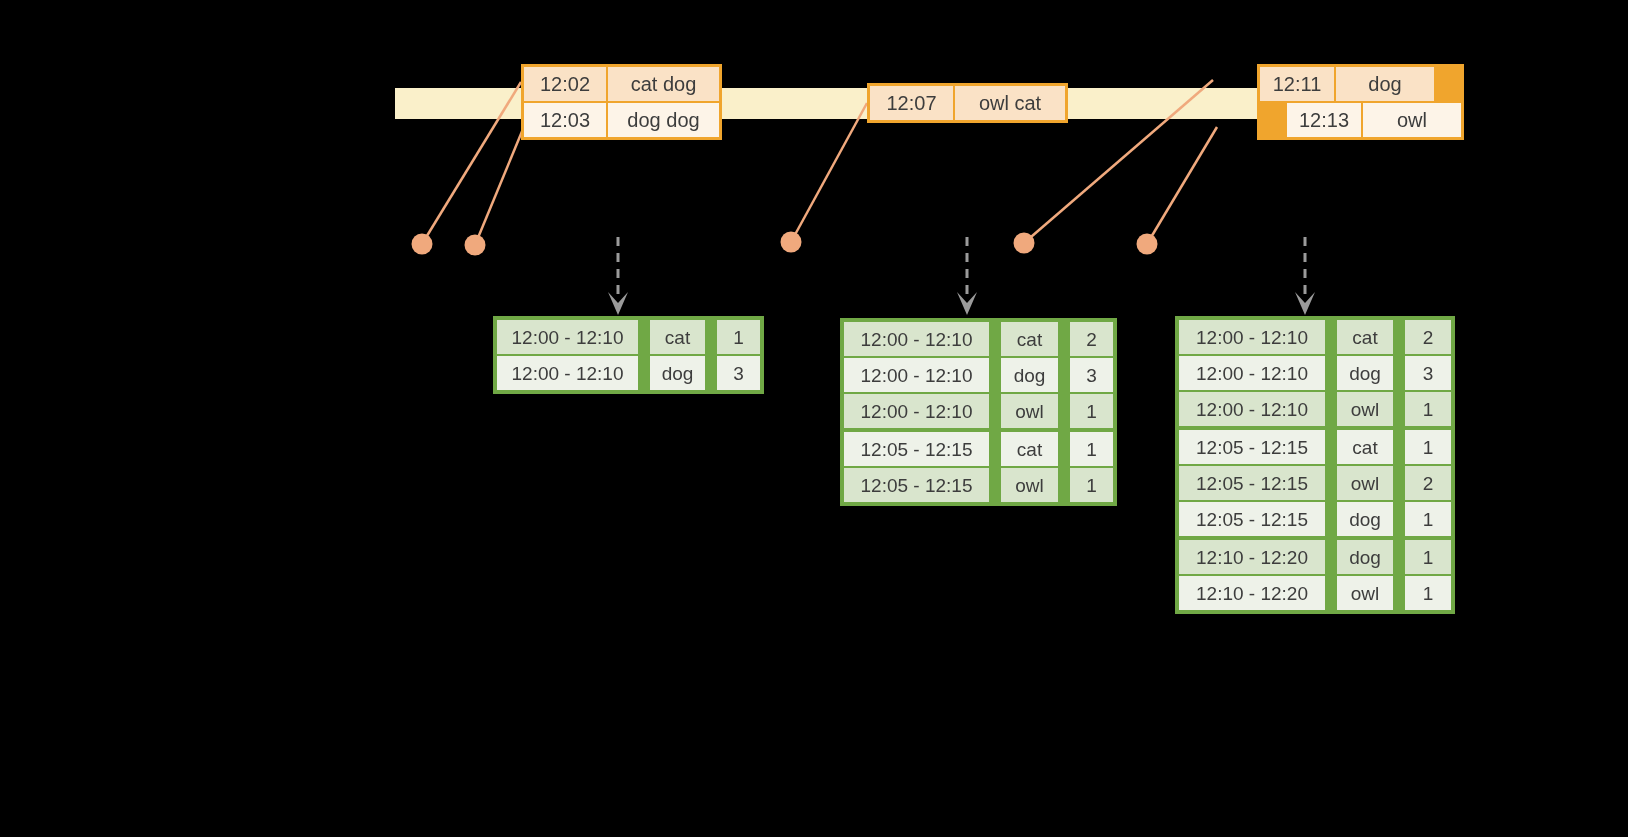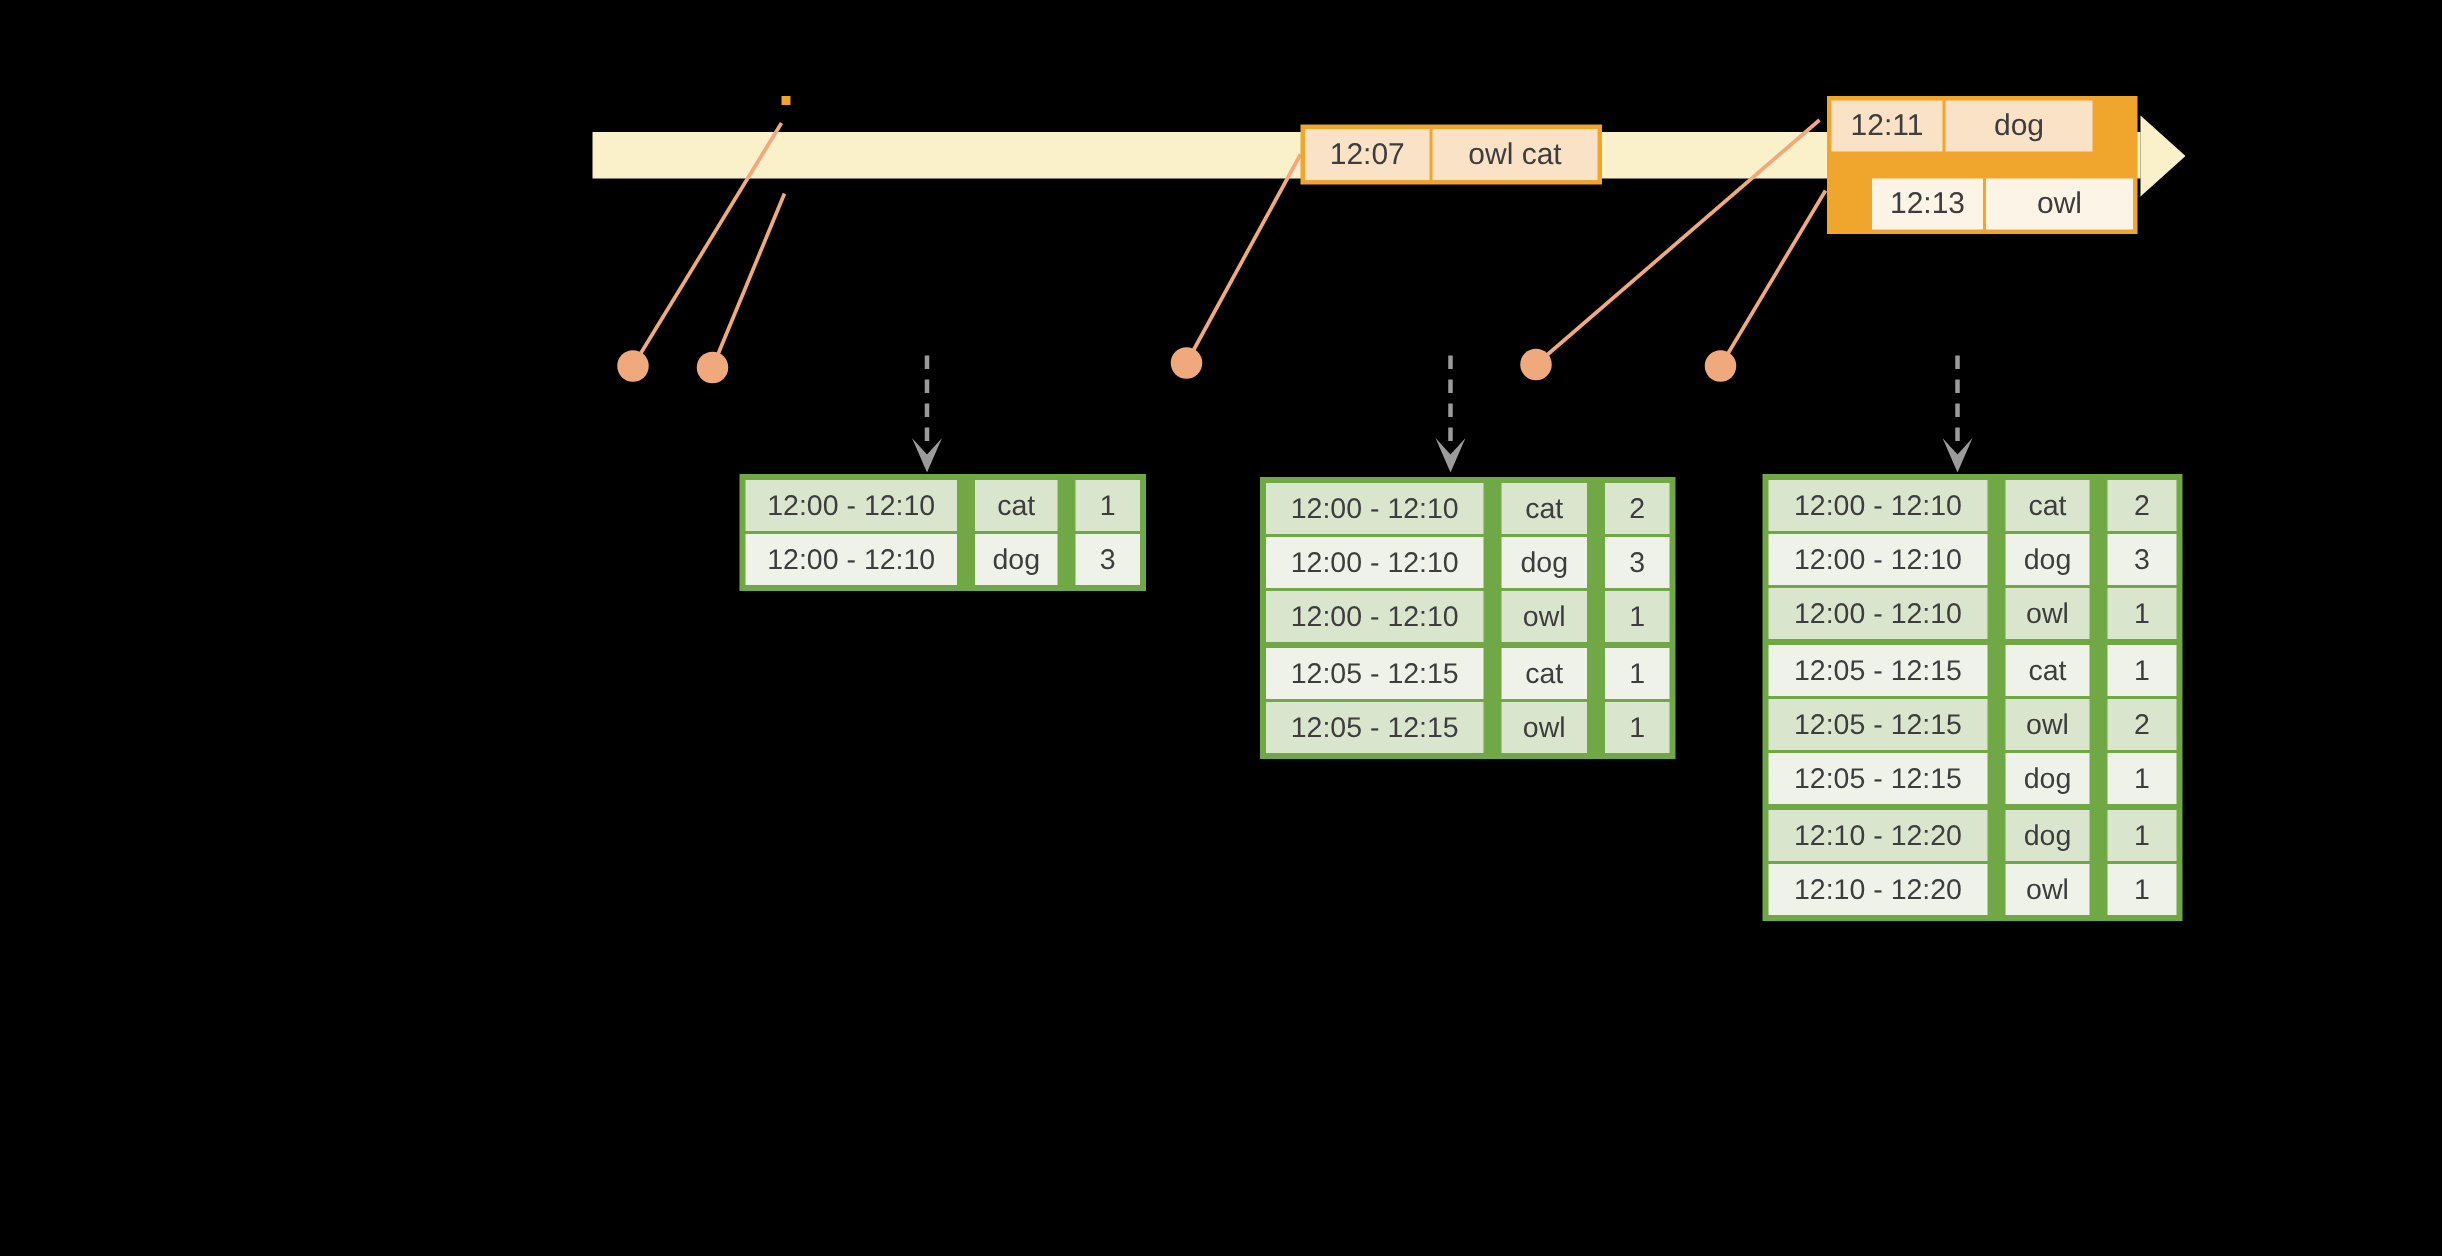--- a/index.html
+++ b/index.html
@@ -51,28 +51,36 @@
         <line x1="618" y1="237" x2="618" y2="296" stroke="#9b9b9b" stroke-width="3" stroke-dasharray="9 7"></line>
         <polygon points="608,292 618,303 628,292 618,315" fill="#9b9b9b"></polygon>
         <line x1="967" y1="237" x2="967" y2="296" stroke="#9b9b9b" stroke-width="3" stroke-dasharray="9 7"></line>
         <polygon points="957,292 967,303 977,292 967,315" fill="#9b9b9b"></polygon>
         <line x1="1305" y1="237" x2="1305" y2="296" stroke="#9b9b9b" stroke-width="3" stroke-dasharray="9 7"></line>
         <polygon points="1295,292 1305,303 1315,292 1305,315" fill="#9b9b9b"></polygon>
       </g>
   </svg>
   <div id="tables-root">
       <div class="evt-table" style="left: 521px; top: 64px;">
+        <div class="evt-row">
+          <div class="evt-cell fill-dark-evt" style="width: 82px;">12:02</div>
+          <div class="evt-cell fill-dark-evt" style="width: 111px;">cat dog</div>
+        </div>
+        <div class="evt-row">
+          <div class="evt-cell fill-light-evt" style="width: 82px;">12:03</div>
+          <div class="evt-cell fill-light-evt" style="width: 111px;">dog dog</div>
+        </div>
       </div>
       <div class="evt-table" style="left: 867px; top: 83px;">
         <div class="evt-row">
           <div class="evt-cell fill-dark-evt" style="width: 83px;">12:07</div>
           <div class="evt-cell fill-dark-evt" style="width: 110px;">owl cat</div>
         </div>
       </div>
-      <div class="evt-table" style="left: 1218px; top: 64px; gap: 16px;">
+      <div class="evt-table" style="left: 1257px; top: 64px;">
         <div class="evt-row">
           <div class="evt-cell fill-dark-evt" style="width: 74px;">12:11</div>
           <div class="evt-cell fill-dark-evt" style="width: 98px;">dog</div>
         </div>
         <div class="evt-row">
           <div class="evt-cell fill-light-evt" style="width: 74px; margin-left: 27px;">12:13</div>
           <div class="evt-cell fill-light-evt" style="width: 98px;">owl</div>
         </div>
       </div>
       <div class="res-table" style="left: 493px; top: 316px;">

